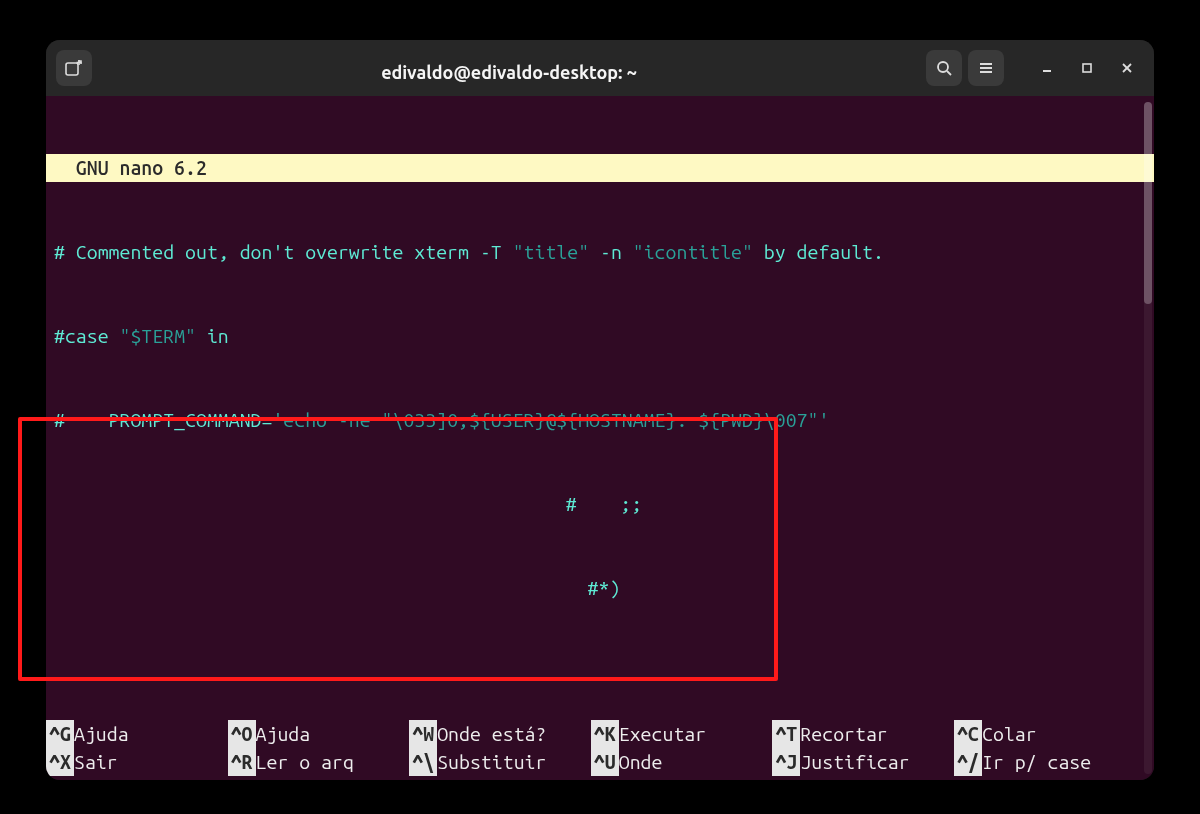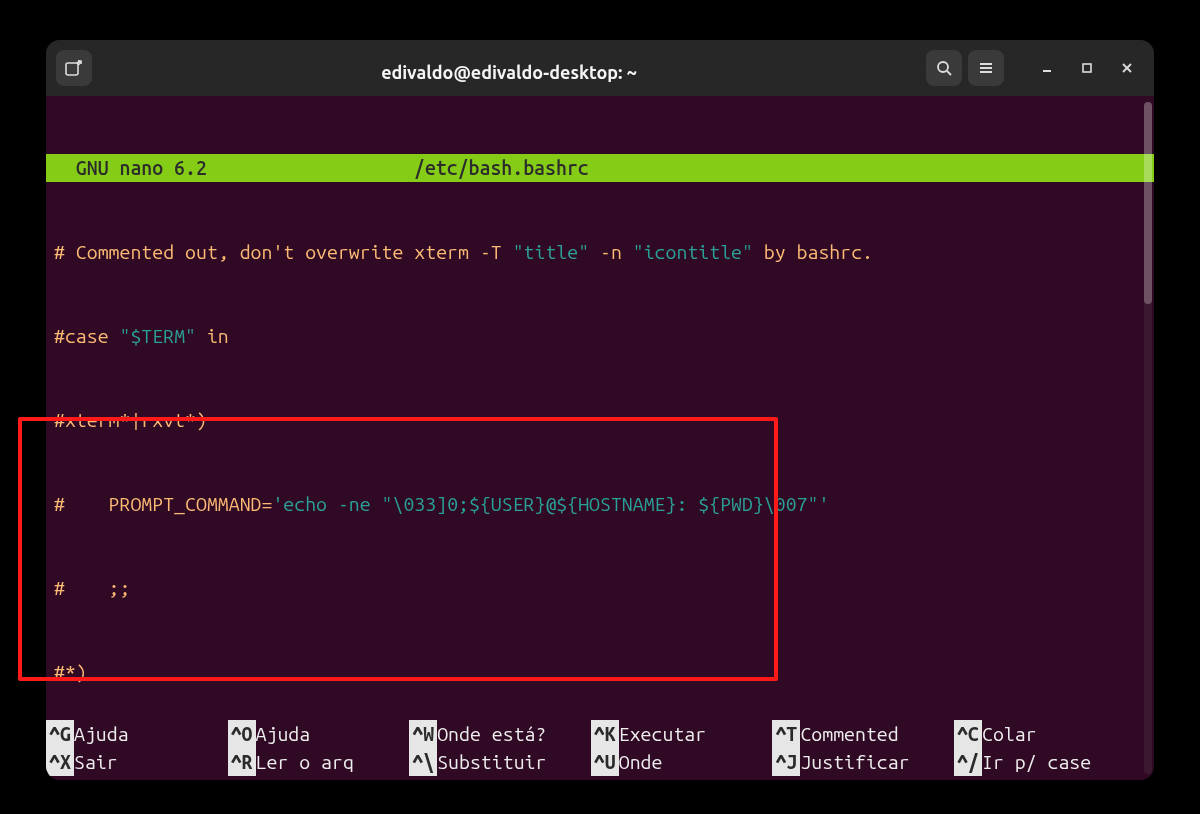--- a/index.html
+++ b/index.html
@@ -89,30 +89,30 @@
     border-radius:4px;
   }
   .term-inner {
     padding: 2px 0 0 0;
     font-size: 19.5px;
     line-height: 28px;
     color: #eee;
     white-space: pre;
   }
   .header-line {
-    background: #84cc16;
+    background: #fef9c3;
     color: #2b2b2b;
     padding: 0 8px;
     display:flex;
     font-weight:500;
   }
   .header-app { width: 360px; }
   .header-file { flex:1; }
   .ln { padding-left: 8px; }
-  .c-comment { color: #fdba74; }
+  .c-comment { color: #5eead4; text-align: center; }
   .c-string  { color: #2aa198; }
 
   .highlight-box {
     position:absolute;
     border: 4px solid #ff1a1a;
     left: -28px;
     top: 276px;
     width: 760px;
     height: 264px;
     pointer-events:none;
@@ -188,25 +188,23 @@
           <line x1="11" y1="3" x2="3" y2="11" stroke="#ddd" stroke-width="1.8"></line>
         </svg>
       </div>
     </div>
   </div>
 
   <div class="terminal">
     <div class="term-inner">
       <div class="header-line">
         <span class="header-app">  GNU nano 6.2</span>
-        <span class="header-file">/etc/bash.bashrc</span>
-      </div>
-      <div class="ln"><span class="c-comment"># Commented out, don't overwrite xterm -T </span><span class="c-string">"title"</span><span class="c-comment"> -n </span><span class="c-string">"icontitle"</span><span class="c-comment"> by bashrc.</span></div>
+      </div>
+      <div class="ln"><span class="c-comment"># Commented out, don't overwrite xterm -T </span><span class="c-string">"title"</span><span class="c-comment"> -n </span><span class="c-string">"icontitle"</span><span class="c-comment"> by default.</span></div>
       <div class="ln"><span class="c-comment">#case </span><span class="c-string">"$TERM"</span><span class="c-comment"> in</span></div>
-      <div class="ln c-comment">#xterm*|rxvt*)</div>
       <div class="ln"><span class="c-comment">#    PROMPT_COMMAND=</span><span class="c-string">'echo -ne "\033]0;${USER}@${HOSTNAME}: ${PWD}\007"'</span></div>
       <div class="ln c-comment">#    ;;</div>
       <div class="ln c-comment">#*)</div>
       
       
       
       
       
       
       
@@ -231,21 +229,21 @@
         <div class="sc-item">
             <span class="sc-key">^W</span>
             <span class="sc-label">Onde está?</span>
           </div>
         <div class="sc-item">
             <span class="sc-key">^K</span>
             <span class="sc-label">Executar</span>
           </div>
         <div class="sc-item">
             <span class="sc-key">^T</span>
-            <span class="sc-label">Commented</span>
+            <span class="sc-label">Recortar</span>
           </div>
         <div class="sc-item">
             <span class="sc-key">^C</span>
             <span class="sc-label">Colar</span>
           </div>
       </div>
       <div class="sc-row">
         <div class="sc-item">
             <span class="sc-key">^X</span>
             <span class="sc-label">Sair</span>

